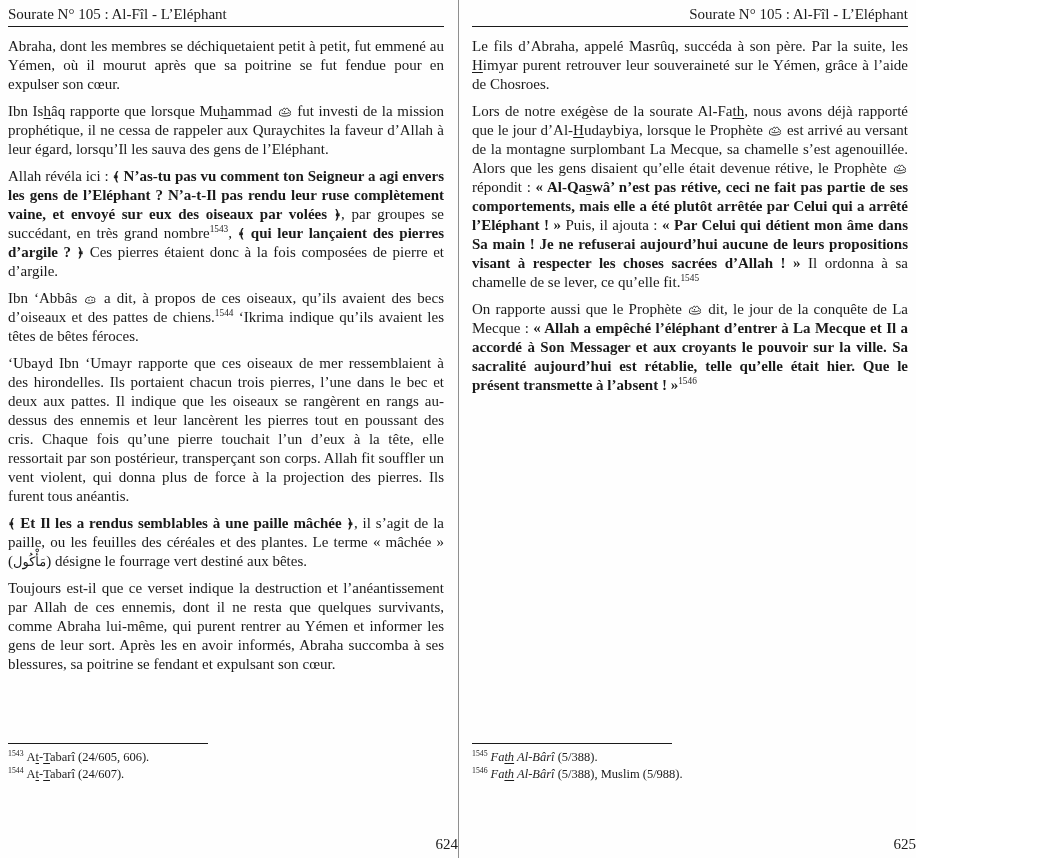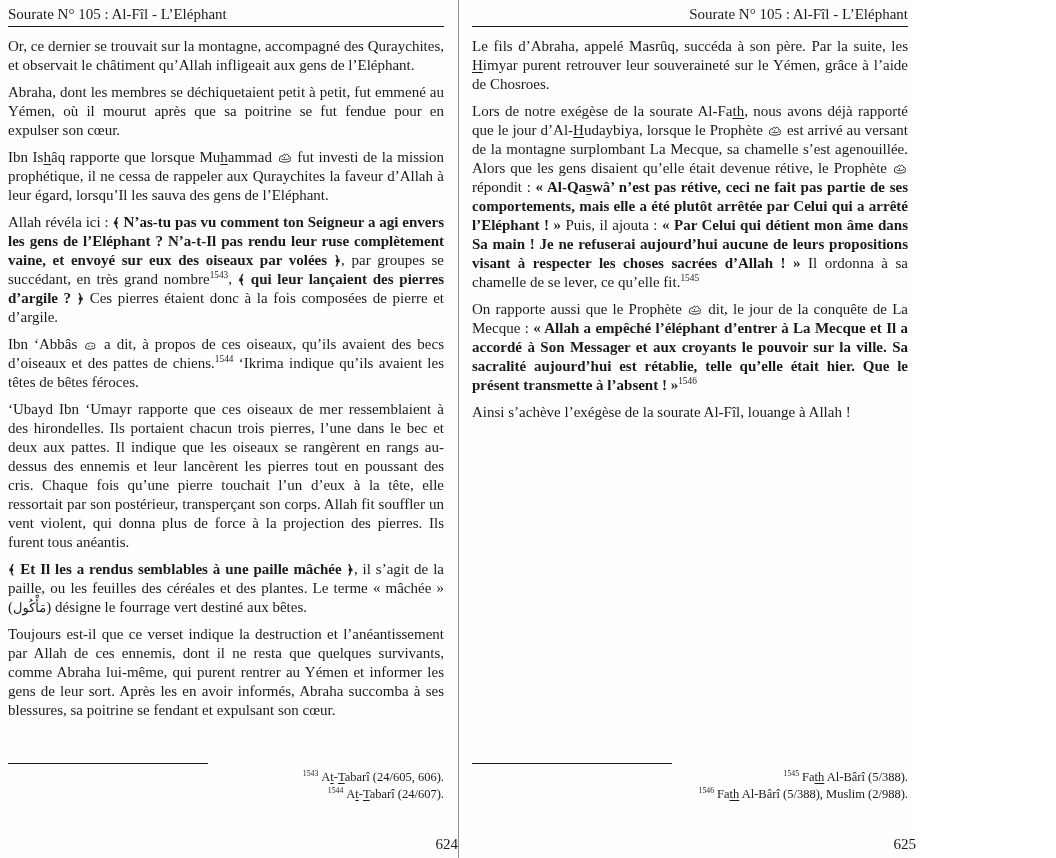--- a/index.html
+++ b/index.html
@@ -44,45 +44,44 @@
     border-top: 1.6px solid #1a1a1a;
     margin: 0 0 10px 0;
   }
   .body p {
     margin: 0 0 8px 0;
     font-size: 15px;
     line-height: 19px;
     text-align: justify;
   }
   .b { font-weight: bold; }
-  .i { }
+  .i { font-style: italic; }
   .u { text-decoration: underline; text-underline-offset: 2px; }
   .qb {
     font-family: "DejaVu Sans", sans-serif;
     font-weight: bold;
     font-size: 12.5px;
   }
   .ar {
     font-family: Liberation Serif, serif;
     font-size: 13px;
   }
   sup {
     font-size: 62%;
     line-height: 0;
     vertical-align: super;
   }
   .sym svg { vertical-align: -2px; margin: 0 1px; }
   .footnotes {
     position: absolute;
-    top: 763px;
+    top: 743px;
     left: 8px;
     right: 14px;
     font-size: 12.5px;
     line-height: 17px;
-    text-align: right;
   }
   .page-right .footnotes { left: 13px; right: 8px; }
   .fn-rule {
     border: none;
     border-top: 1.2px solid #1a1a1a;
     width: 200px;
     margin: 0 0 5px 0;
   }
   .fn sup { margin-right: 3px; }
   .page-number {
@@ -96,21 +95,20 @@
 </style>
 </head>
 <body>
 
 <div class="spread">
 
   <div class="page page-left">
     <div class="running-header">Sourate N° 105 : Al-Fîl - L’Eléphant</div>
     <hr class="header-rule">
     <div class="body">
-        <p><span>Or, ce dernier se trouvait sur la montagne, accompagné des Quraychites, et observait le châtiment qu’Allah infligeait aux gens de l’Eléphant.</span></p>
         <p><span>Abraha, dont les membres se déchiquetaient petit à petit, fut emmené au Yémen, où il mourut après que sa poitrine se fut fendue pour en expulser son cœur.</span></p>
         <p><span>Ibn Is</span><span class="u">h</span><span>âq rapporte que lorsque Mu</span><span class="u">h</span><span>ammad </span><span class="sym"><svg width="14" height="13" viewBox="0 0 14 13">
               <path d="M1.5 10 C1 6 3 3.5 4.5 5.5 C5 3 7 2.5 7.5 4.5 C8.5 2.5 10.5 3 10.5 5.5 C12 5 13 6.5 12 8.5 C13 9 12.5 10.5 11 10.5 C8 11.5 4 11.5 1.5 10 Z" fill="none" stroke="#1a1a1a" stroke-width="0.9"></path>
               <path d="M3.5 8 C5 9 9 9 11 7.5" fill="none" stroke="#1a1a1a" stroke-width="0.8"></path>
               <circle cx="6.5" cy="6.8" r="0.7" fill="#1a1a1a"></circle>
             </svg></span><span> fut investi de la mission prophétique, il ne cessa de rappeler aux Quraychites la faveur d’Allah à leur égard, lorsqu’Il les sauva des gens de l’Eléphant.</span></p>
         <p><span>Allah révéla ici : </span><span class="qb">﴾</span><span class="b"> N’as-tu pas vu comment ton Seigneur a agi envers les gens de l’Eléphant ? N’a-t-Il pas rendu leur ruse complètement vaine, et envoyé sur eux des oiseaux par volées </span><span class="qb">﴿</span><span>, par groupes se succédant, en très grand nombre</span><sup>1543</sup><span>, </span><span class="qb">﴾</span><span class="b"> qui leur lançaient des pierres d’argile ? </span><span class="qb">﴿</span><span> Ces pierres étaient donc à la fois composées de pierre et d’argile.</span></p>
         <p><span>Ibn ‘Abbâs </span><span class="sym"><svg width="13" height="12" viewBox="0 0 13 12">
               <path d="M1.5 9 C1.5 5.5 3.5 3.5 5 5 C5.5 3 7.5 3 8 5 C9.5 3.5 11.5 5 10.5 7.5 C11.5 8.5 10.5 10 9 9.5 C6.5 10.5 3.5 10.5 1.5 9 Z" fill="none" stroke="#1a1a1a" stroke-width="0.9"></path>
               <circle cx="5" cy="7.2" r="0.7" fill="#1a1a1a"></circle>
@@ -144,25 +142,24 @@
             </svg></span><span> est arrivé au versant de la montagne surplombant La Mecque, sa chamelle s’est agenouillée. Alors que les gens disaient qu’elle était devenue rétive, le Prophète </span><span class="sym"><svg width="14" height="13" viewBox="0 0 14 13">
               <path d="M1.5 10 C1 6 3 3.5 4.5 5.5 C5 3 7 2.5 7.5 4.5 C8.5 2.5 10.5 3 10.5 5.5 C12 5 13 6.5 12 8.5 C13 9 12.5 10.5 11 10.5 C8 11.5 4 11.5 1.5 10 Z" fill="none" stroke="#1a1a1a" stroke-width="0.9"></path>
               <path d="M3.5 8 C5 9 9 9 11 7.5" fill="none" stroke="#1a1a1a" stroke-width="0.8"></path>
               <circle cx="6.5" cy="6.8" r="0.7" fill="#1a1a1a"></circle>
             </svg></span><span> répondit : </span><span class="b">« Al-Qa</span><span class="b u">s</span><span class="b">wâ’ n’est pas rétive, ceci ne fait pas partie de ses comportements, mais elle a été plutôt arrêtée par Celui qui a arrêté l’Eléphant ! »</span><span> Puis, il ajouta : </span><span class="b">« Par Celui qui détient mon âme dans Sa main ! Je ne refuserai aujourd’hui aucune de leurs propositions visant à respecter les choses sacrées d’Allah ! »</span><span> Il ordonna à sa chamelle de se lever, ce qu’elle fit.</span><sup>1545</sup></p>
         <p><span>On rapporte aussi que le Prophète </span><span class="sym"><svg width="14" height="13" viewBox="0 0 14 13">
               <path d="M1.5 10 C1 6 3 3.5 4.5 5.5 C5 3 7 2.5 7.5 4.5 C8.5 2.5 10.5 3 10.5 5.5 C12 5 13 6.5 12 8.5 C13 9 12.5 10.5 11 10.5 C8 11.5 4 11.5 1.5 10 Z" fill="none" stroke="#1a1a1a" stroke-width="0.9"></path>
               <path d="M3.5 8 C5 9 9 9 11 7.5" fill="none" stroke="#1a1a1a" stroke-width="0.8"></path>
               <circle cx="6.5" cy="6.8" r="0.7" fill="#1a1a1a"></circle>
             </svg></span><span> dit, le jour de la conquête de La Mecque : </span><span class="b">« Allah a empêché l’éléphant d’entrer à La Mecque et Il a accordé à Son Messager et aux croyants le pouvoir sur la ville. Sa sacralité aujourd’hui est rétablie, telle qu’elle était hier. Que le présent transmette à l’absent ! »</span><sup>1546</sup></p>
-        <p><span>Ainsi s’achève l’exégèse de la sourate Al-Fîl, louange à Allah !</span></p>
       </div>
     <div class="footnotes">
       <hr class="fn-rule">
       <div>
           <div class="fn"><sup>1545</sup><span class="i">Fa</span><span class="u i">th</span><span class="i"> Al-Bârî</span><span> (5/388).</span></div>
-          <div class="fn"><sup>1546</sup><span class="i">Fa</span><span class="u i">th</span><span class="i"> Al-Bârî</span><span> (5/388), Muslim (2/988).</span></div>
+          <div class="fn"><sup>1546</sup><span class="i">Fa</span><span class="u i">th</span><span class="i"> Al-Bârî</span><span> (5/388), Muslim (5/988).</span></div>
         </div>
     </div>
     <div class="page-number">625</div>
   </div>
 
 </div>
 
 </body></html>

